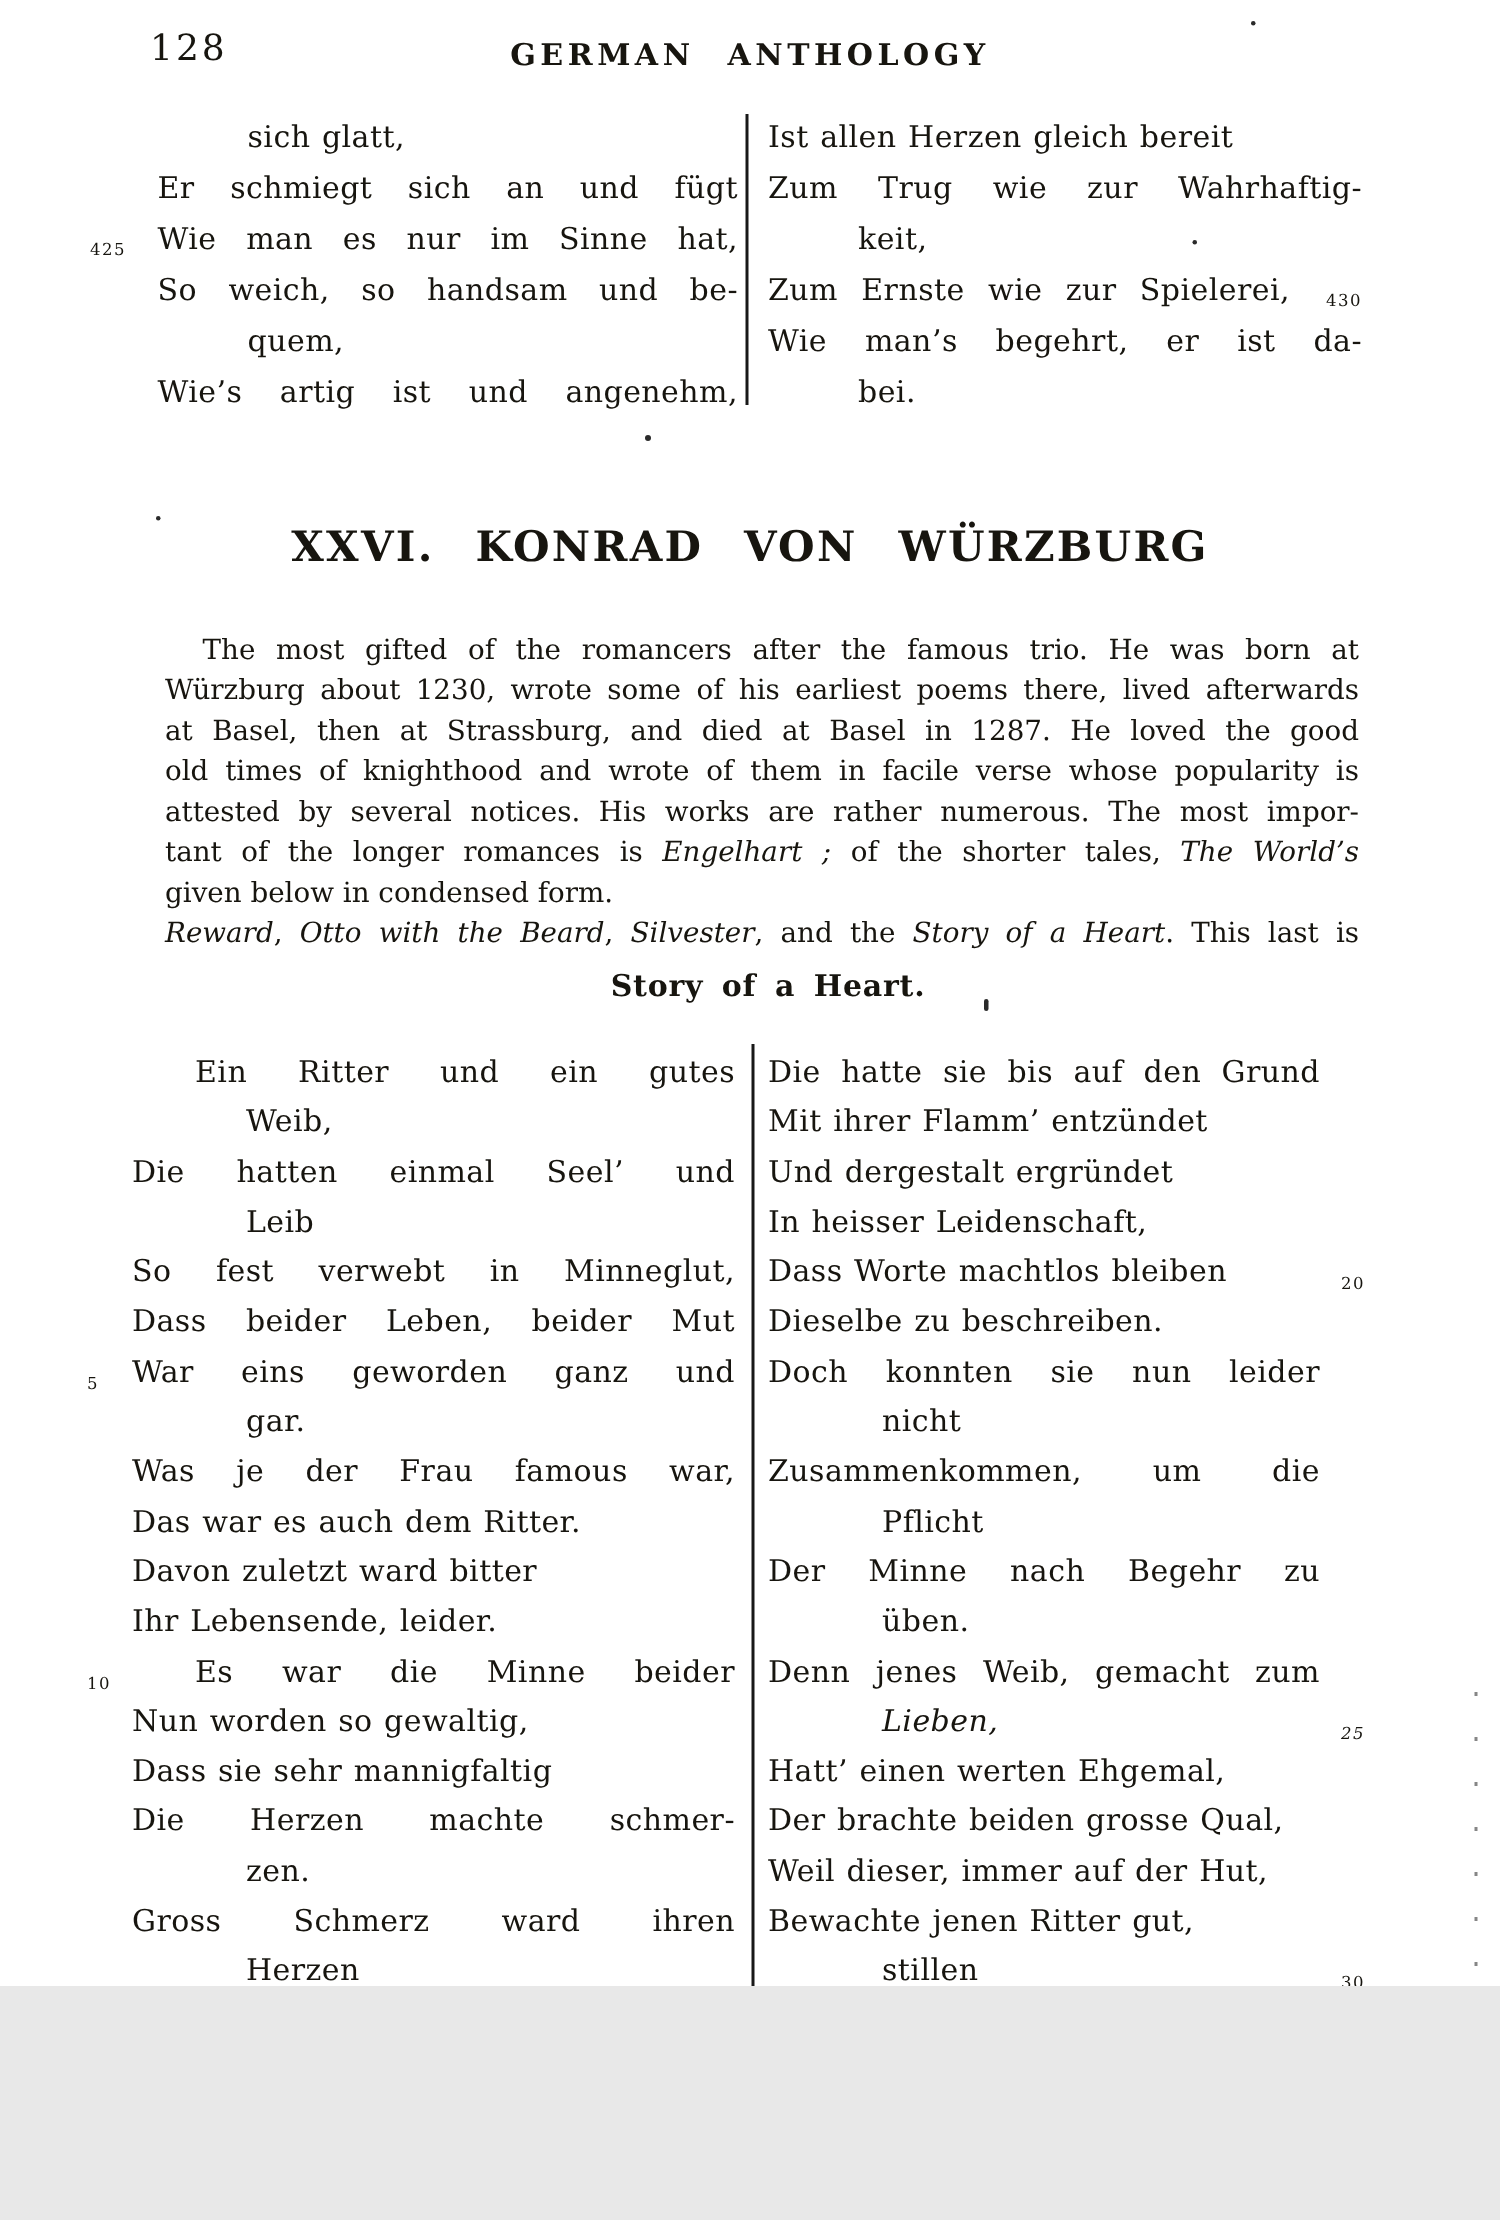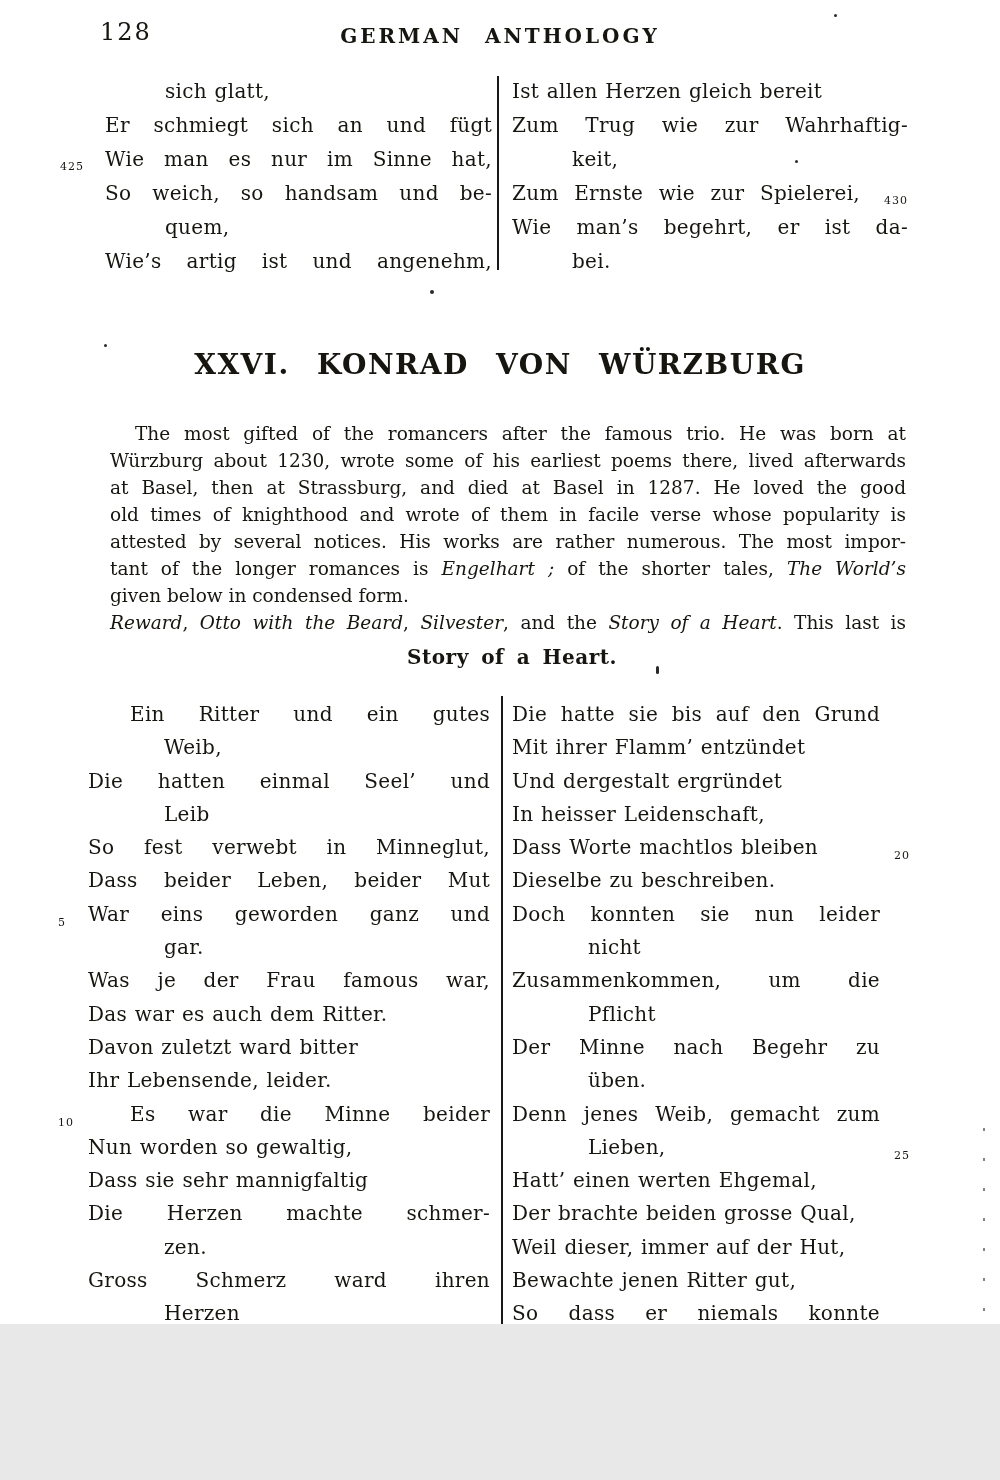--- a/index.html
+++ b/index.html
@@ -124,26 +124,25 @@
         <div class="pline">In heisser Leidenschaft,</div>
         <div class="pline">Dass Worte machtlos bleiben<span class="lnum">20</span></div>
         <div class="pline">Dieselbe zu beschreiben.</div>
         <div class="pline j">Doch konnten sie nun leider</div>
         <div class="pline" style="padding-left: 76px;">nicht</div>
         <div class="pline j">Zusammenkommen, um die</div>
         <div class="pline" style="padding-left: 76px;">Pflicht</div>
         <div class="pline j">Der Minne nach Begehr zu</div>
         <div class="pline" style="padding-left: 76px;">üben.</div>
         <div class="pline j">Denn jenes Weib, gemacht zum</div>
-        <div class="pline" style="padding-left: 76px;">Lieben,<span class="lnum">25</span></div>
+        <div class="pline" style="padding-left: 76px; font-style: italic;">Lieben,<span class="lnum">25</span></div>
         <div class="pline">Hatt’ einen werten Ehgemal,</div>
         <div class="pline">Der brachte beiden grosse Qual,</div>
         <div class="pline">Weil dieser, immer auf der Hut,</div>
         <div class="pline">Bewachte jenen Ritter gut,</div>
-        <div class="pline j">So dass er niemals konnte</div>
         <div class="pline" style="padding-left: 76px;">stillen<span class="lnum">30</span></div>
       </div>
   </div>
   <div class="divider d2"></div>
 
   <div class="speck" style="left:430px;top:290px;width:4px;height:4px;"></div>
   <div class="speck" style="left:104px;top:344px;width:3px;height:3px;"></div>
   <div class="speck" style="left:795px;top:160px;width:3px;height:3px;"></div>
   <div class="speck" style="left:656px;top:666px;width:3px;height:8px;border-radius:2px;"></div>
   <div class="speck" style="left:834px;top:14px;width:3px;height:3px;"></div>

